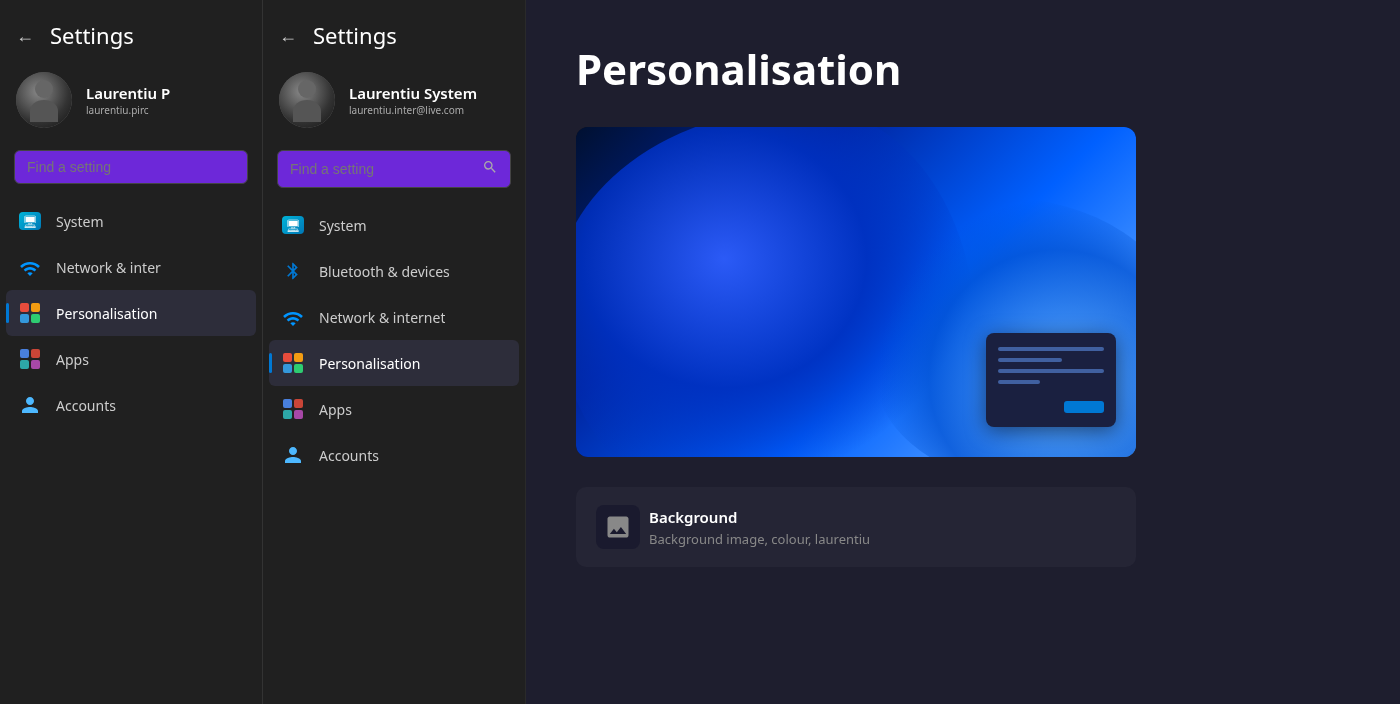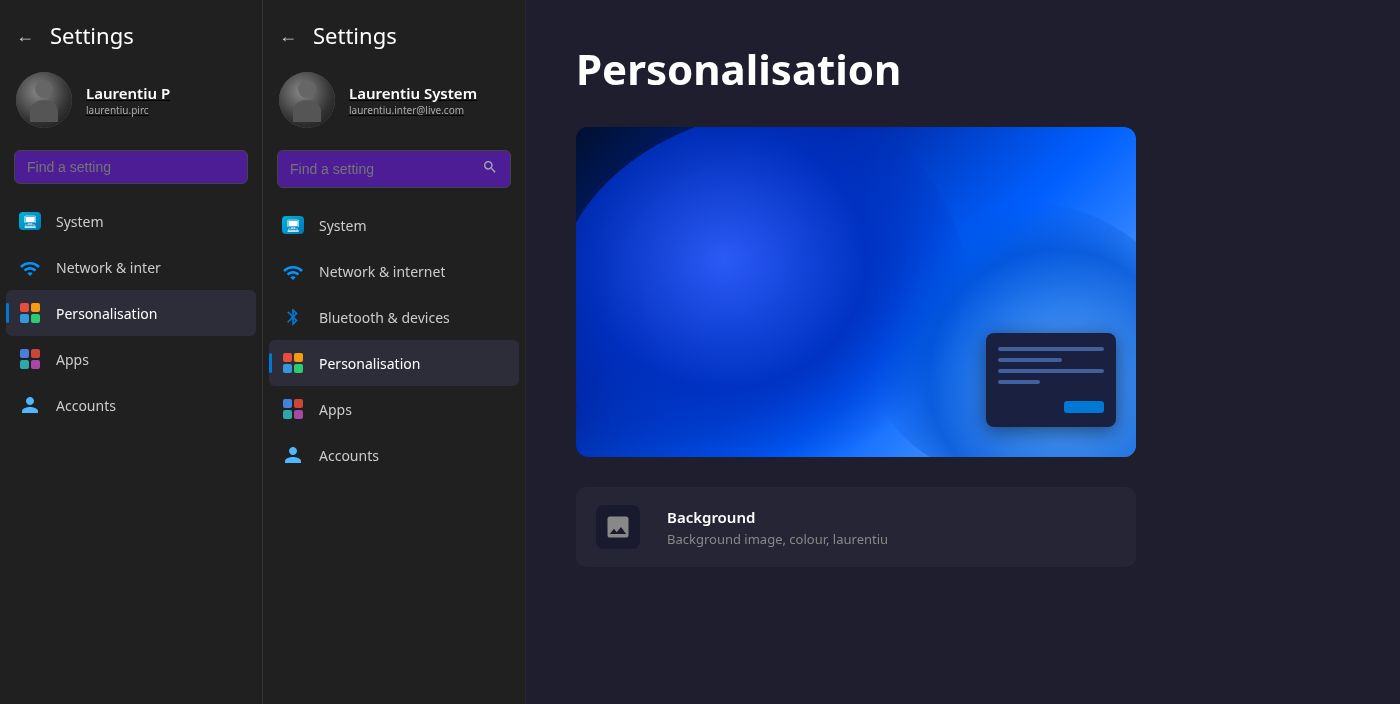--- a/index.html
+++ b/index.html
@@ -65,21 +65,20 @@
       font-weight: 400;
       color: #ffffff;
     }
 
     
     .profile-area {
       display: flex;
       align-items: center;
       gap: 14px;
       padding: 10px 16px 18px 16px;
-      text-decoration: underline;
     }
 
     .avatar {
       width: 56px;
       height: 56px;
       border-radius: 50%;
       background: #555;
       overflow: hidden;
       flex-shrink: 0;
       position: relative;
@@ -134,21 +133,21 @@
       font-size: 10px;
       color: #aaa;
       white-space: nowrap;
       overflow: hidden;
       text-overflow: ellipsis;
     }
 
     
     .search-box {
       margin: 4px 14px 14px 14px;
-      background: #4c1d95;
+      background: #6d28d9;
       border: 1px solid #444;
       border-radius: 6px;
       display: flex;
       align-items: center;
       padding: 8px 12px;
       gap: 8px;
     }
 
     .search-box input {
       background: transparent;
@@ -311,21 +310,21 @@
       width: 40px;
       background: #0078d4;
       border-radius: 3px;
       float: right;
     }
 
     
     .bg-section {
       display: flex;
       align-items: center;
-      gap: 27px;
+      gap: 9px;
       background: #252535;
       border-radius: 10px;
       padding: 18px 20px;
       cursor: pointer;
       max-width: 560px;
     }
 
     .bg-icon-wrap {
       width: 44px;
       height: 44px;
@@ -474,34 +473,34 @@
   </div>
 
   <ul class="nav-list">
     <li class="nav-item">
       <div class="nav-icon">
         <div class="icon-system">🖥</div>
       </div>
       <span class="nav-label">System</span>
     </li>
     <li class="nav-item">
-      <div class="nav-icon">
-        <svg width="22" height="18" viewBox="0 0 24 20" fill="#0095ff">
-            <path d="M1 9l2 2c5-5 13-5 18 0l2-2C16.93 2.93 7.08 2.93 1 9zm8 8l3 3 3-3c-1.65-1.66-4.34-1.66-6 0zm-4-4l2 2c2.76-2.76 7.24-2.76 10 0l2-2C15.14 9.14 8.87 9.14 5 13z"></path>
-          </svg>
-      </div>
-      <span class="nav-label">Network &amp; internet</span>
-    </li>
-    <li class="nav-item">
       <div class="nav-icon icon-bluetooth">
         <svg width="20" height="20" viewBox="0 0 24 24" fill="#0078d4">
             <path d="M17.71 7.71L12 2h-1v7.59L6.41 5 5 6.41 10.59 12 5 17.59 6.41 19 11 14.41V22h1l5.71-5.71-4.3-4.29 4.3-4.29zM13 5.83l1.88 1.88L13 9.59V5.83zm1.88 10.46L13 18.17v-3.76l1.88 1.88z"></path>
           </svg>
       </div>
       <span class="nav-label">Bluetooth &amp; devices</span>
+    </li>
+    <li class="nav-item">
+      <div class="nav-icon">
+        <svg width="22" height="18" viewBox="0 0 24 20" fill="#0095ff">
+            <path d="M1 9l2 2c5-5 13-5 18 0l2-2C16.93 2.93 7.08 2.93 1 9zm8 8l3 3 3-3c-1.65-1.66-4.34-1.66-6 0zm-4-4l2 2c2.76-2.76 7.24-2.76 10 0l2-2C15.14 9.14 8.87 9.14 5 13z"></path>
+          </svg>
+      </div>
+      <span class="nav-label">Network &amp; internet</span>
     </li>
     <li class="nav-item active">
       <div class="nav-icon">
         <div class="personalisation-icon">
           <div class="pi-cell" style="background:#e74c3c;"></div>
           <div class="pi-cell" style="background:#f39c12;"></div>
           <div class="pi-cell" style="background:#3498db;"></div>
           <div class="pi-cell" style="background:#2ecc71;"></div>
         </div>
       </div>

